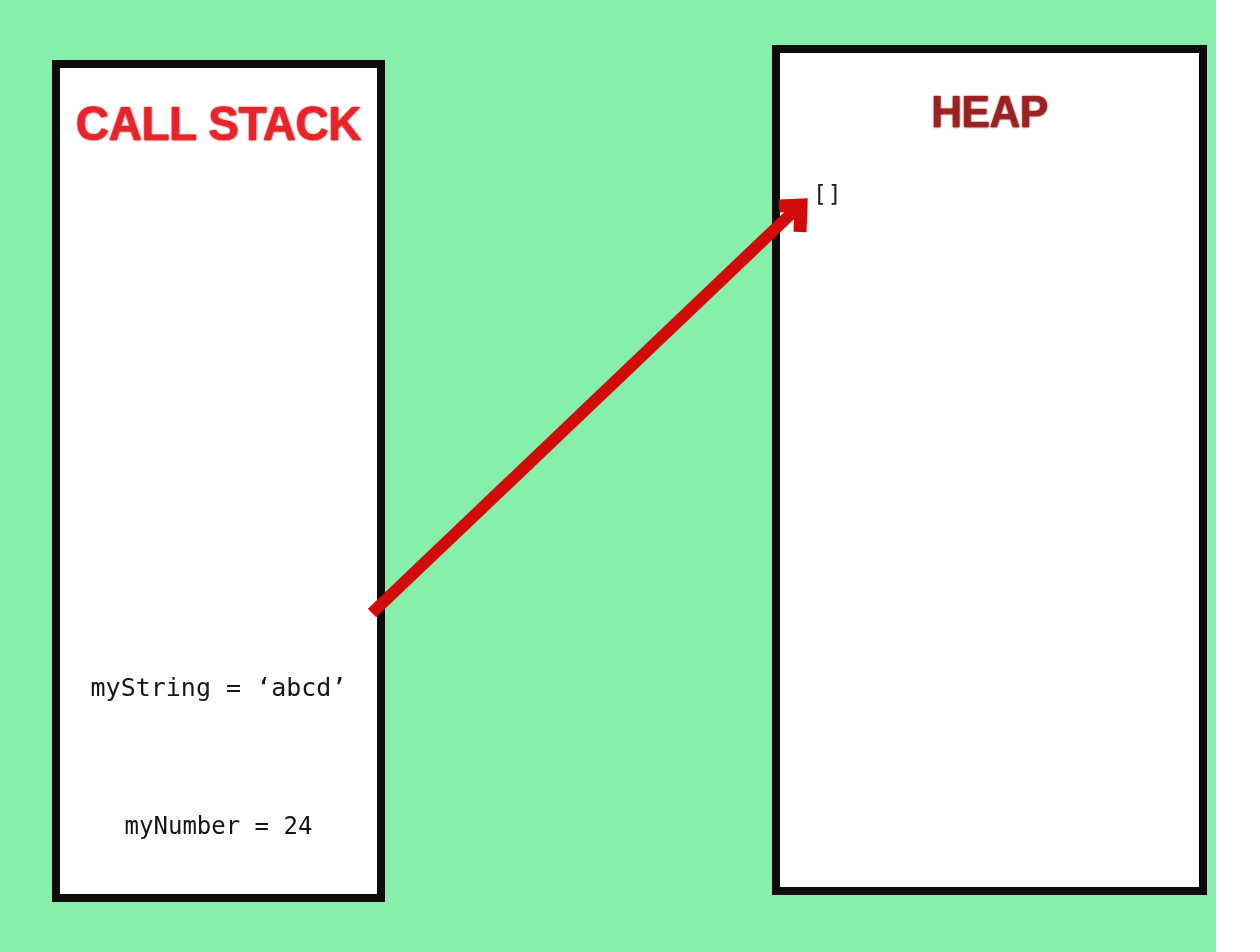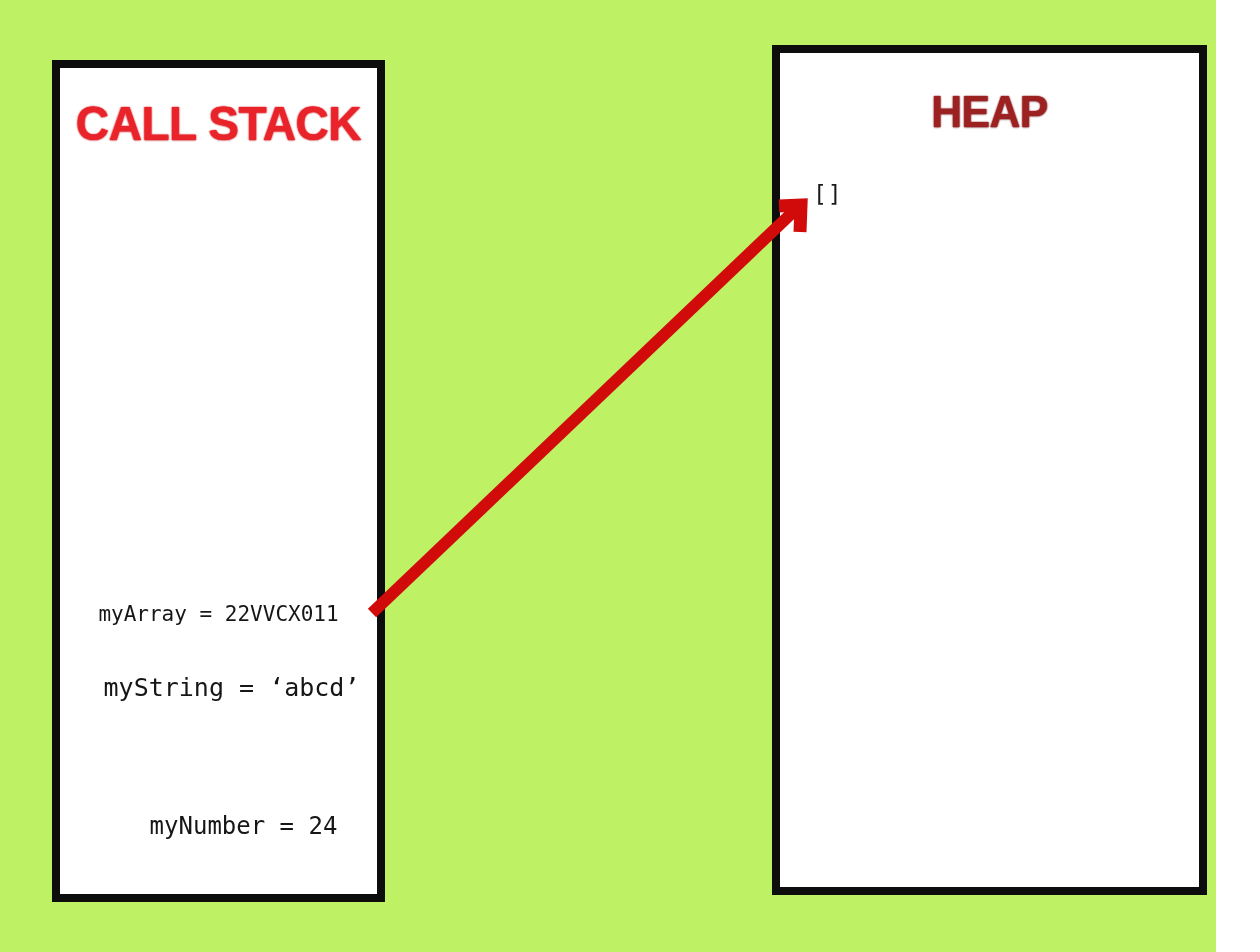--- a/index.html
+++ b/index.html
@@ -8,21 +8,21 @@
     padding: 0;
     background: #ffffff;
   }
   body {
     font-family: "Liberation Sans", sans-serif;
   }
   #canvas {
     position: relative;
     width: 1216px;
     height: 952px;
-    background: #bef264;
+    background: #86efac;
     overflow: hidden;
     text-decoration: underline;
   }
 
   
   .region-box {
     position: absolute;
     background: #ffffff;
     border: 8px solid #0d0d0d;
     box-sizing: border-box;
@@ -83,23 +83,23 @@
   .stack-entry {
     position: absolute;
     left: 60px;
     width: 317px;
     text-align: center;
     font-family: "DejaVu Sans Mono", "Liberation Mono", monospace;
     color: #161616;
     white-space: nowrap;
   }
   #stack-entry-0 { top: 601px; font-size: 21px; line-height: 26px; }
-  #stack-entry-1 { top: 673px; font-size: 25px; line-height: 30px; padding-left: 13px; }
+  #stack-entry-1 { top: 673px; font-size: 25px; line-height: 30px; }
   #stack-entry-2 { top: 747px; font-size: 24px; line-height: 29px; }
-  #stack-entry-3 { top: 812px; font-size: 24px; line-height: 29px; padding-left: 25px; }
+  #stack-entry-3 { top: 812px; font-size: 24px; line-height: 29px; }
 
   
   #heap-object-array {
     position: absolute;
     left: 813px;
     top: 180px;
     font-family: "DejaVu Sans Mono", "Liberation Mono", monospace;
     font-size: 23px;
     line-height: 28px;
     color: #1a1a1a;
@@ -119,21 +119,20 @@
 </style>
 </head>
 <body>
 
 <div id="canvas">
 
   <div class="region-box" id="call-stack-box"></div>
 
   <div class="region-title" id="call-stack-title">CALL STACK</div>
 
-  <div class="stack-entry" id="stack-entry-0">myArray = 22VVCX011</div>
 
   <div class="stack-entry" id="stack-entry-1">myString = ‘abcd’</div>
 
 
   <div class="stack-entry" id="stack-entry-3">myNumber = 24</div>
 
   <div class="region-box" id="heap-box"></div>
 
   <div class="region-title" id="heap-title">HEAP</div>
 

